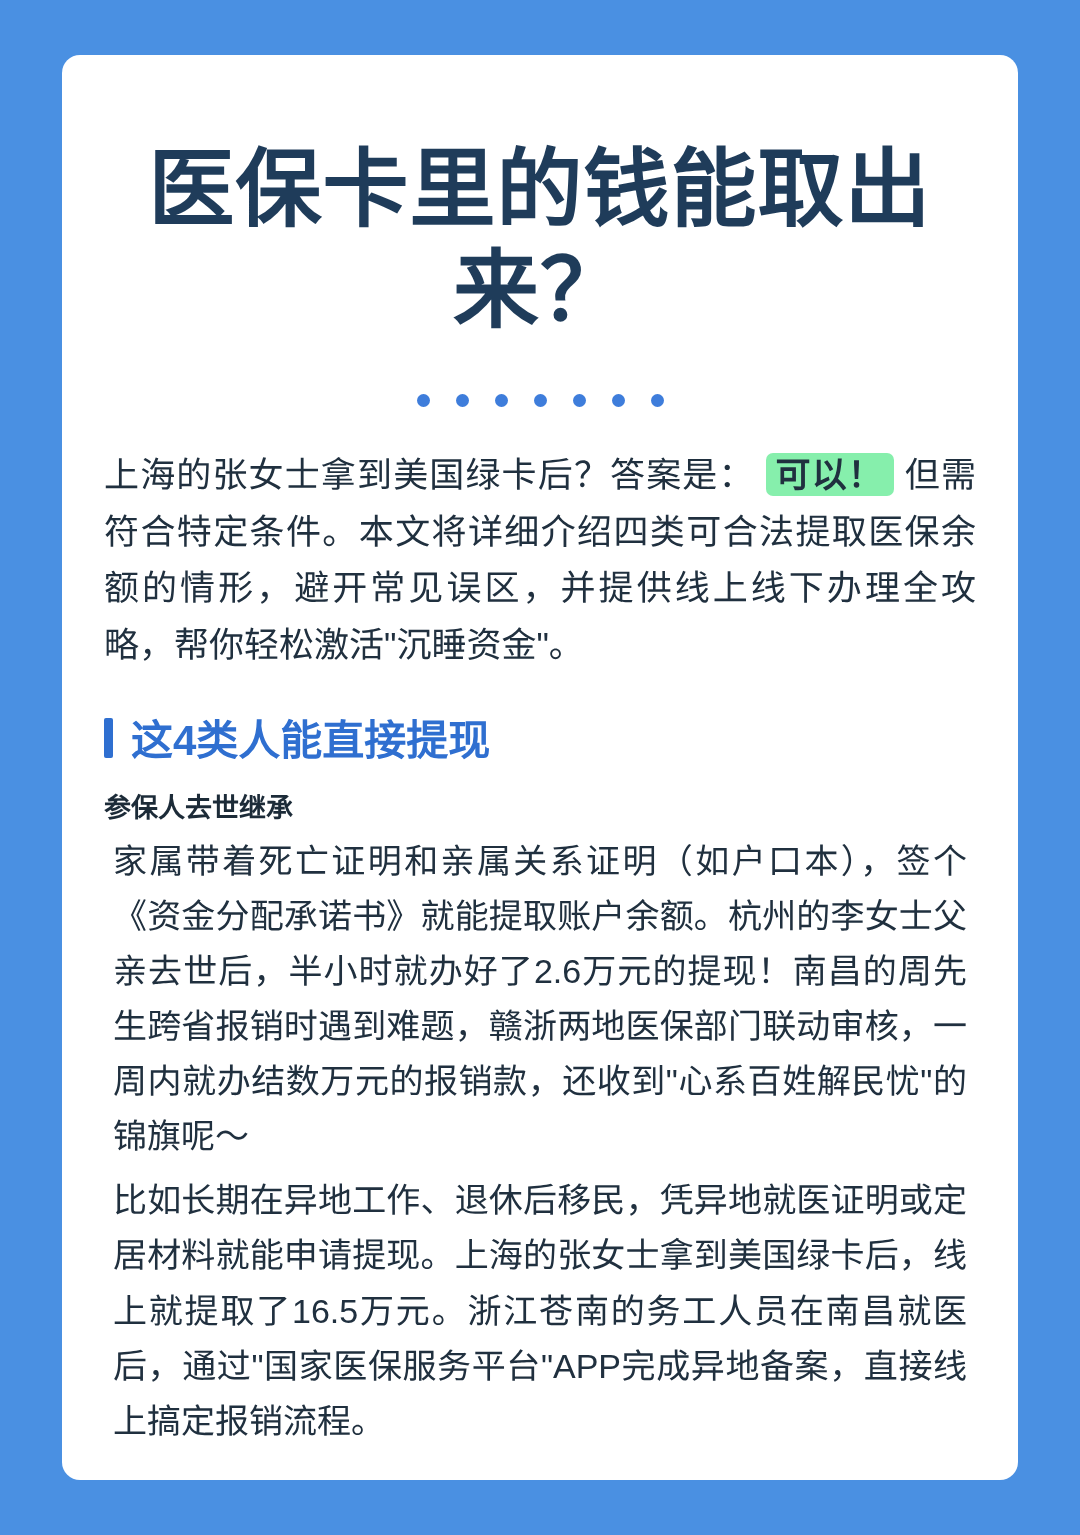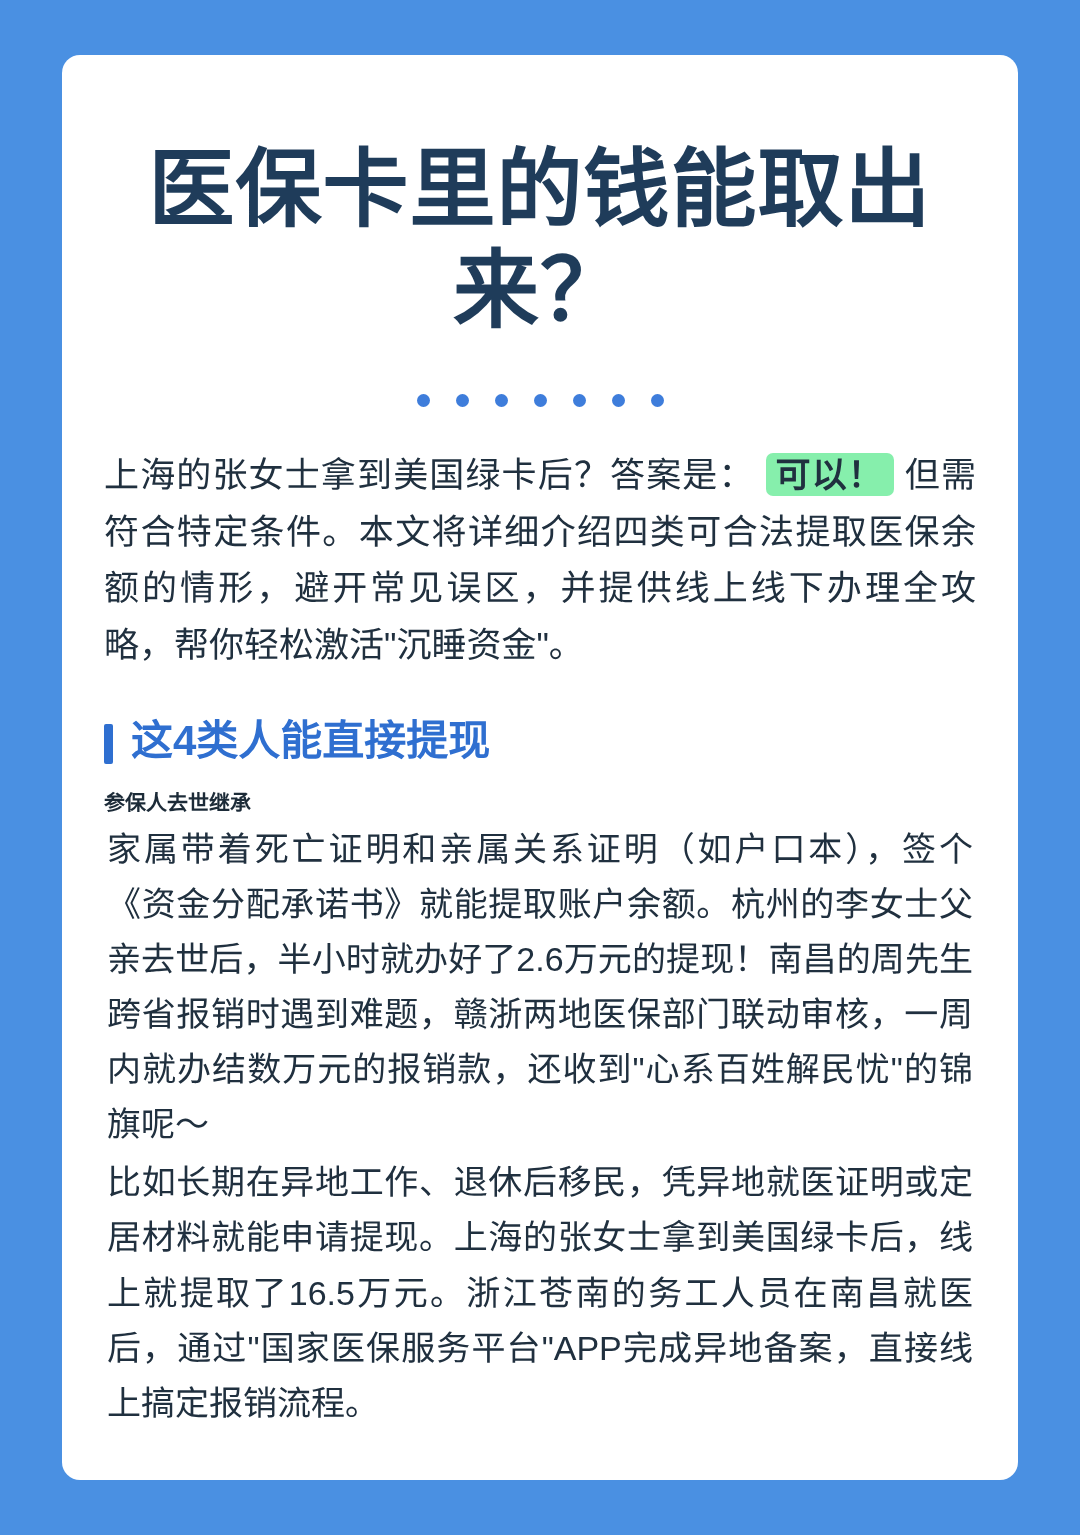--- a/index.html
+++ b/index.html
@@ -59,49 +59,49 @@
   }
   .hl {
     background: #86efac;
     font-weight: 700;
     color: #20303f;
     padding: 2px 10px;
     border-radius: 7px;
   }
   .section-head {
     display: flex;
-    align-items: flex-end;
+    align-items: flex-start;
     gap: 18px;
     margin-top: 44px;
     margin-bottom: 22px;
   }
   .section-bar {
     width: 9px;
     height: 40px;
     background: #2f6fd0;
     border-radius: 2px;
     flex: none;
   }
   .section-title {
     font-size: 42px;
     font-weight: 700;
     color: #2f6fd0;
     line-height: 1.1;
   }
   .sub-title {
-    font-size: 21px;
+    font-size: 27px;
     font-weight: 700;
     color: #1c2b38;
     margin: 12px 0 6px 0;
   }
   .body-text {
     font-size: 34px;
     line-height: 1.62;
     color: #20303f;
-    margin: 3px;
+    margin: 9px;
     text-align: justify;
   }
 </style>
 </head>
 <body>
 
 <div class="poster">
 
   <h1 class="title">医保卡里的钱能取出来？</h1>
 

